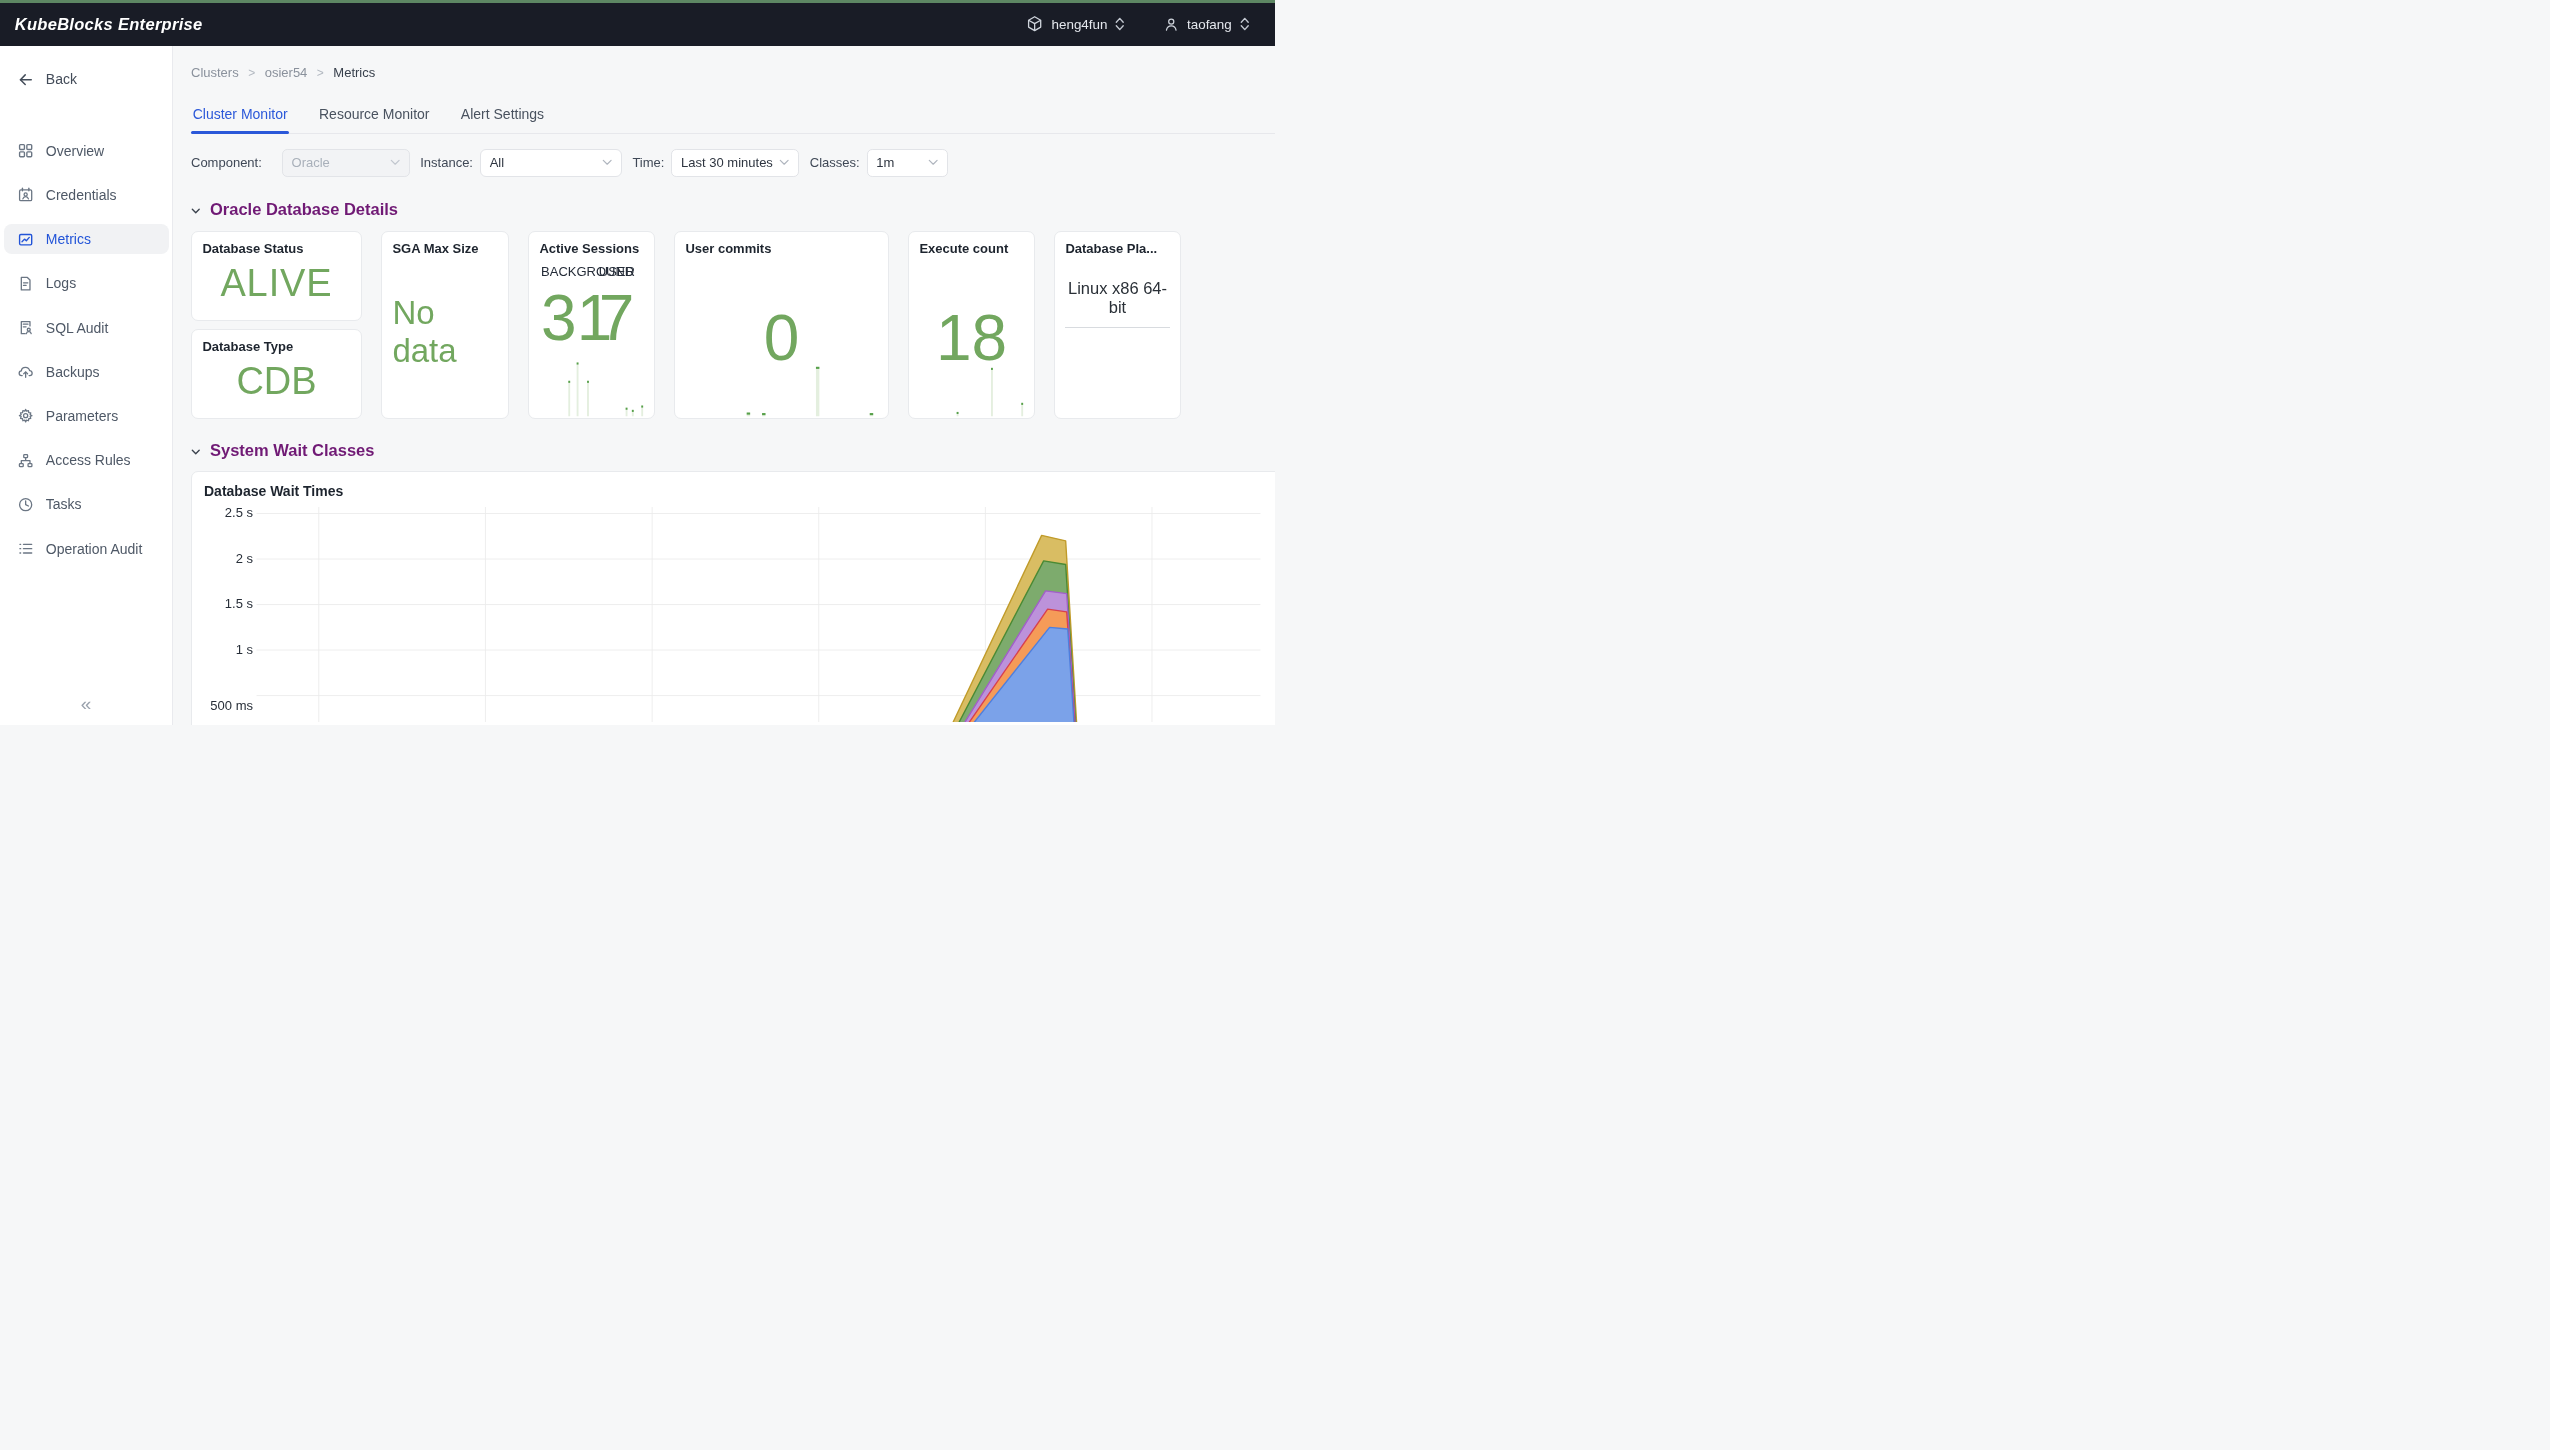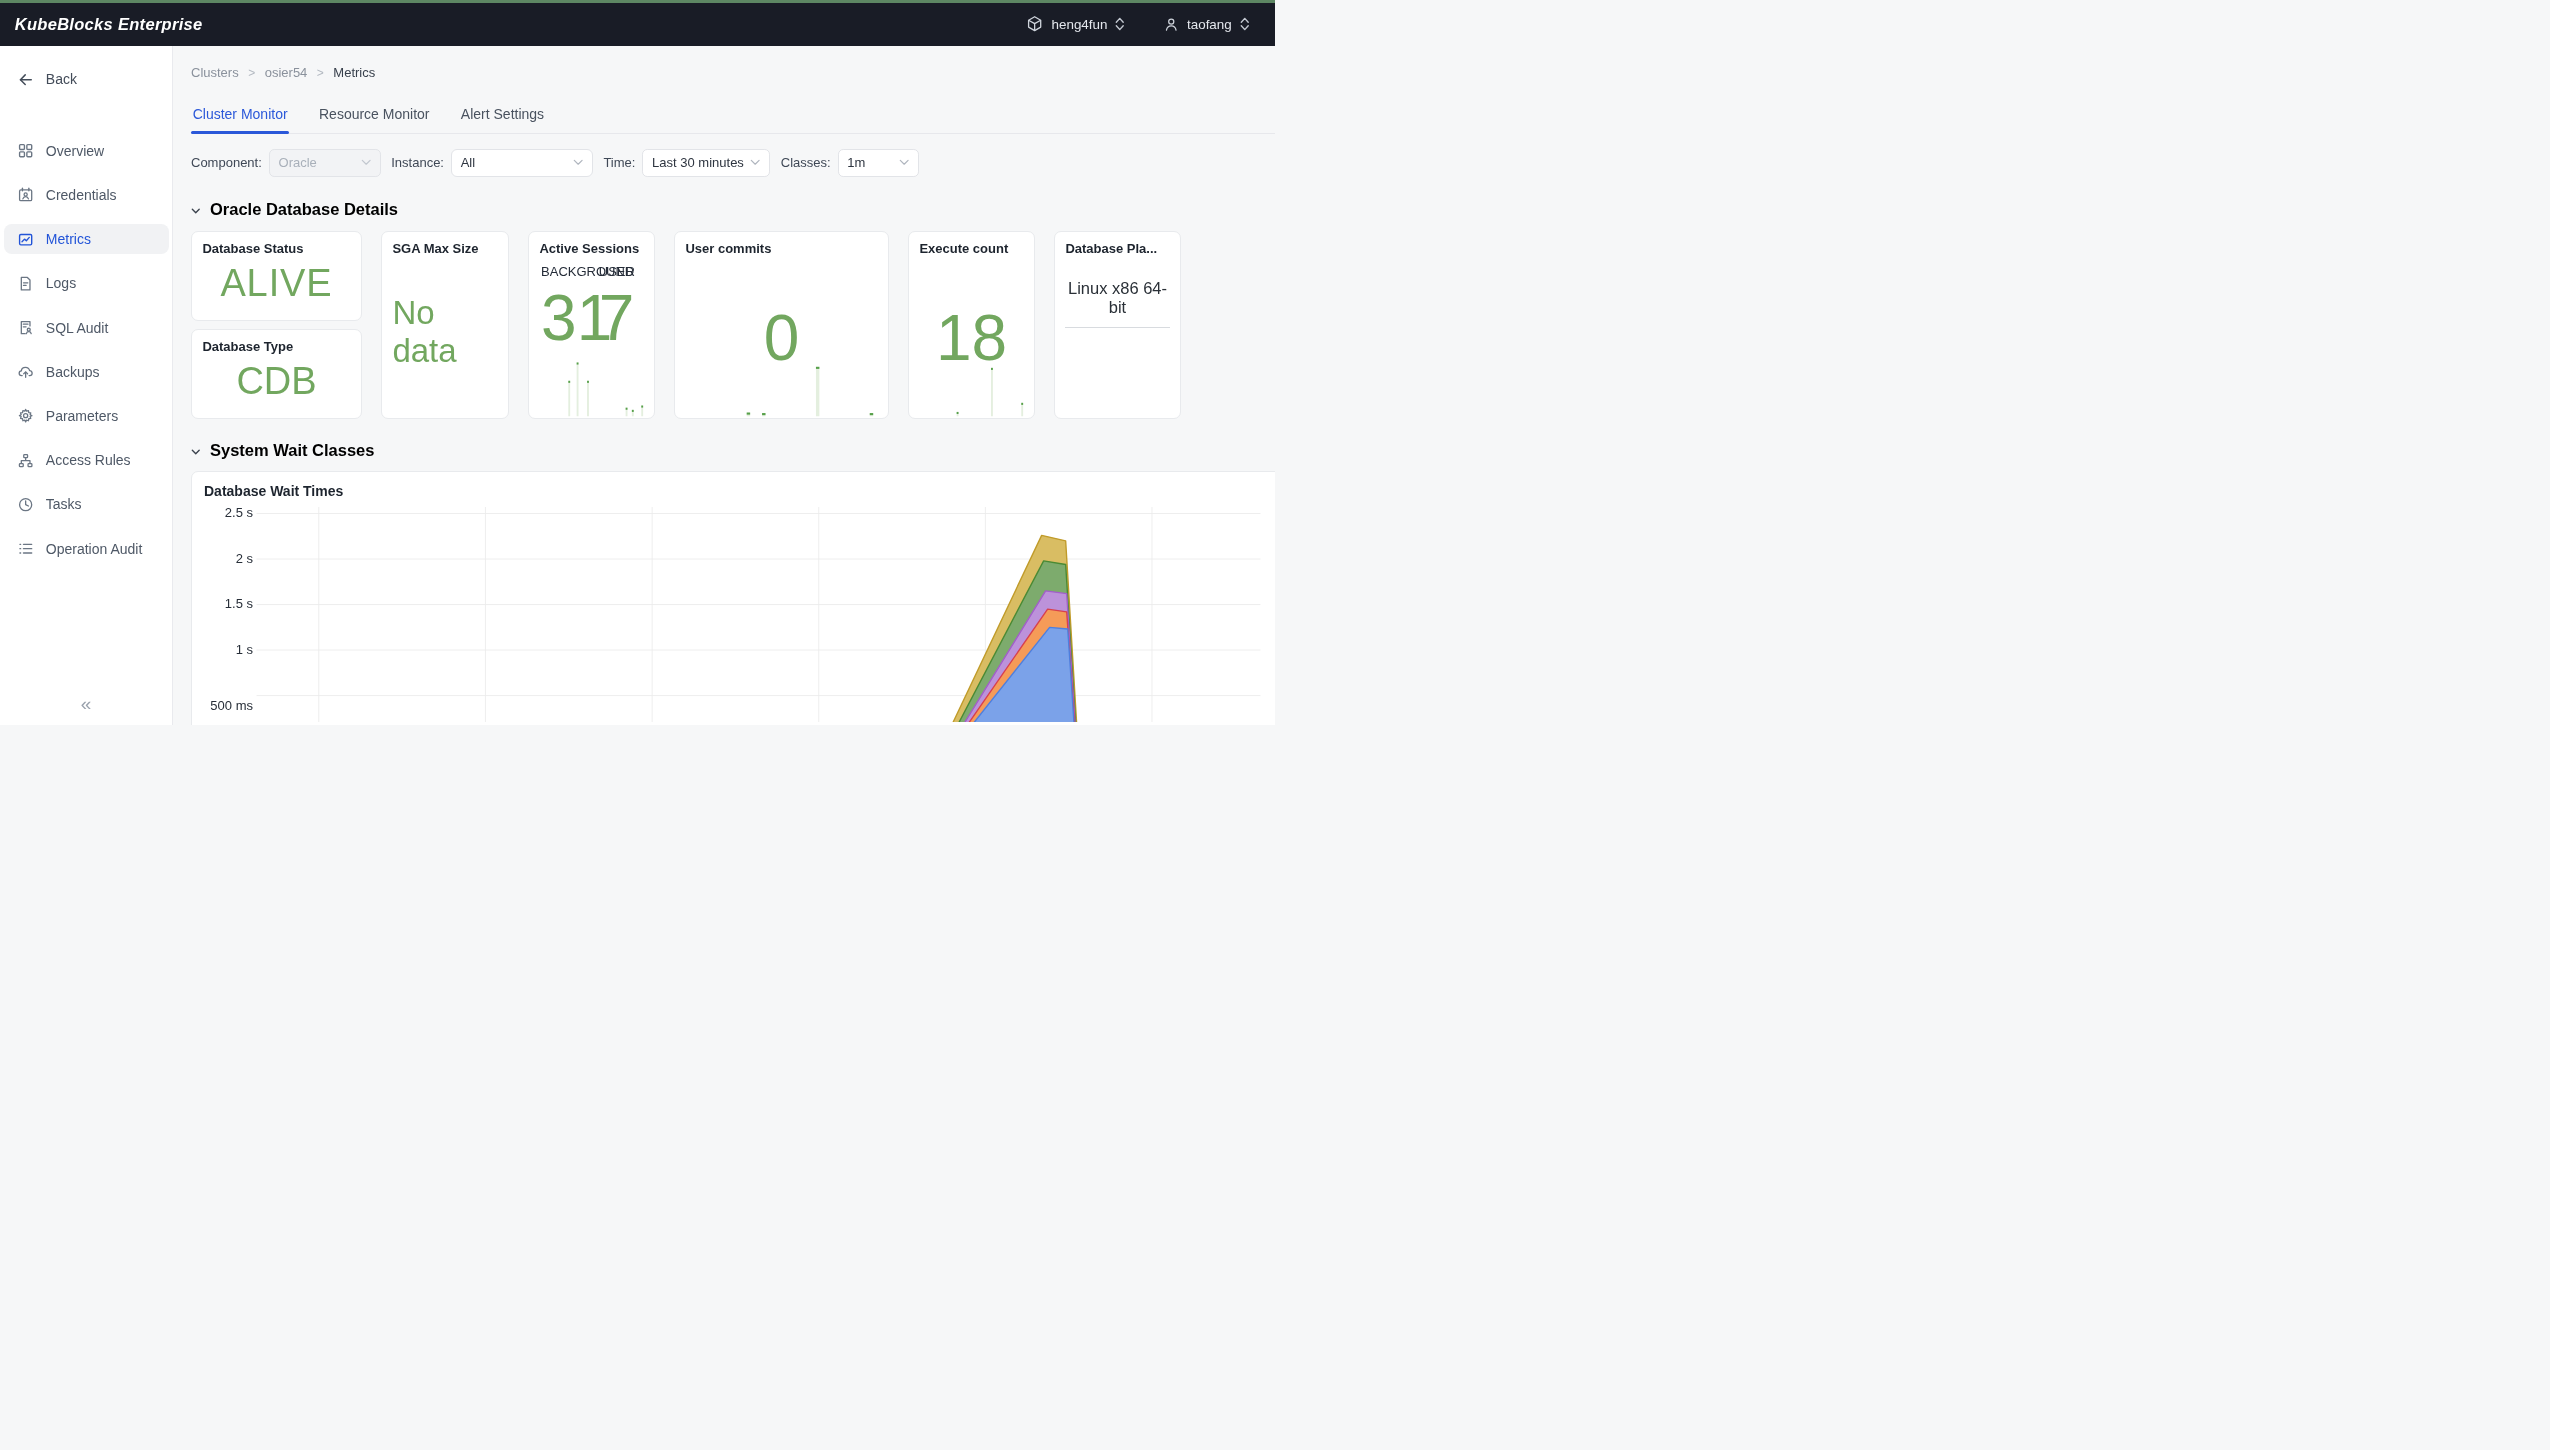--- a/index.html
+++ b/index.html
@@ -38,25 +38,25 @@
   .tab.active { color:#2b58d9; font-weight:500; }
   .tab.active::after { content:""; position:absolute; left:0; right:0; bottom:-0.9px; height:2.6px; background:#2b58d9; border-radius:1.7px; }
 
   
   .filters { margin-top:14.7px; display:flex; align-items:center; }
   .f-label { font-size:13px; color:#3f4856; margin-right:7px; white-space:nowrap; }
   .select { height:28px; background:#fff; border:0.9px solid #e2e4e8; border-radius:5.2px; display:flex; align-items:center;
             padding:0 8.7px; font-size:13px; font-weight:500; color:#2e3540; margin-right:10.4px; cursor:pointer; }
   .select .chev { margin-left:auto; color:#b0b6bf; display:flex; }
   .select.disabled { background:#f2f3f5; color:#a9b0ba; cursor:default; }
-  .w-comp { width:112px; } .w-inst { width:142px;border-radius:6px; } .w-time { width:128px; } .w-ref { width:81px; }
+  .w-comp { width:128px;margin-left:13px; } .w-inst { width:142px;border-radius:6px; } .w-time { width:128px; } .w-ref { width:81px; }
 
   
   .section-head { display:flex; align-items:center; gap:9.5px; margin-top:23.4px; cursor:pointer; }
-  .section-head .title { font-size:16.5px; font-weight:700; color:#000000; }
+  .section-head .title { font-size:16.5px; font-weight:700; color:#701a75; }
   .sec2 { margin-top:22px; }
 
   
   .cards { margin-top:12px; display:grid; grid-template-columns:171px 128px 127px 215px 127px 127px 126px; gap:19px; height:188px; }
   .card { background:#fff; border:0.9px solid #e8eaed; border-radius:7px; padding:8.7px 10.4px; position:relative; overflow:hidden;
           display:flex; flex-direction:column; }
   .card-title { font-size:13px; font-weight:600; color:#1d242e; white-space:nowrap; overflow:hidden; }
   .col-split { display:flex; flex-direction:column; gap:8.7px; }
   .col-split .card { flex:1; }
   .big-green { color:#72a75f; }

